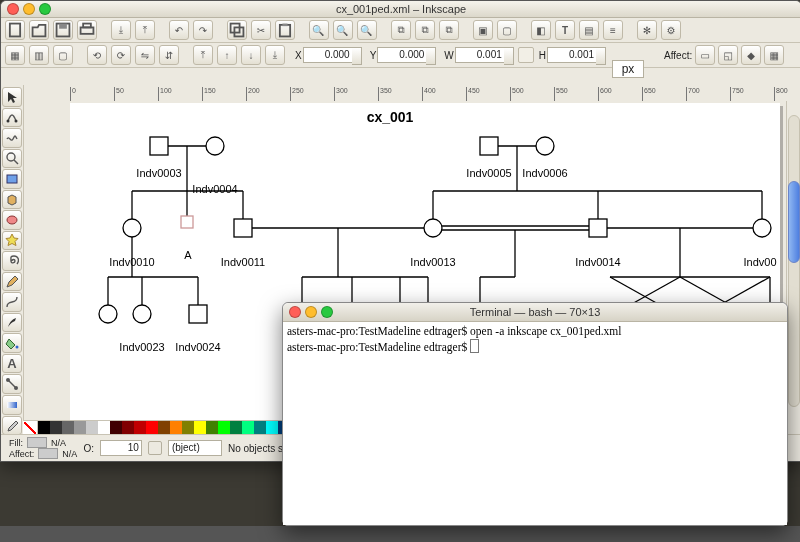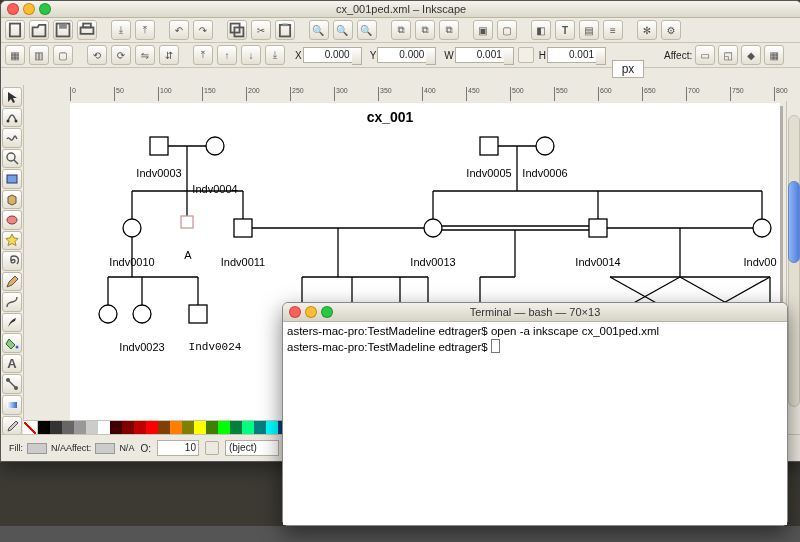--- a/index.html
+++ b/index.html
@@ -48,37 +48,37 @@
   .hsb .track{position:absolute;top:1px;bottom:1px;left:28px;right:14px;background:#e2ded1;border:1px solid #c6c1b0;border-radius:6px;}
   .hsb .thumb{position:absolute;top:1px;bottom:1px;left:28px;width:90px;border:1px solid #6b84c8;border-radius:6px;background:linear-gradient(#8fb7f2,#4e7fe0);}
   .hsb .zoom{position:absolute;left:0;top:0;width:22px;height:14px;display:flex;}
   .hsb .zoom div{flex:1;border:1px solid #b4af9e;background:linear-gradient(#fff,#e4e0d3);font-size:9px;text-align:center;line-height:12px;}
   
   .ped{position:absolute;left:0;top:0;width:710px;height:320px;}
   .plabel{position:absolute;font-size:11px;font-family:sans-serif;color:#000;transform:translateX(-50%);white-space:nowrap;}
   .ptitle{position:absolute;font-weight:bold;font-size:14px;color:#000;transform:translateX(-50%);}
   
   .status{position:absolute;left:0;right:0;bottom:0;height:26px;background:#ece9e0;border-top:1px solid #c8c3b4;display:flex;align-items:center;font-size:10px;color:#222;gap:6px;padding:0 4px;}
-  .fillstroke{display:flex;flex-direction:row;gap:0;font-size:9px;line-height:10px;margin-left:4px;}
+  .fillstroke{display:flex;flex-direction:column;gap:0;font-size:9px;line-height:10px;margin-left:4px;}
   .fillstroke div{display:flex;align-items:center;gap:4px;}
   .fsbox{width:18px;height:9px;border:1px solid #999;background:#ccc;}
   .status .mini{width:36px;height:14px;border:1px solid #b4af9e;background:#fff;text-align:right;padding:0 2px;line-height:14px;}
   .status .lock2{width:12px;height:12px;border:1px solid #b4af9e;border-radius:2px;}
   .layer{width:46px;height:14px;border:1px solid #b4af9e;background:#fff;text-align:left;padding:0 3px;line-height:14px;}
   
   .palette{position:absolute;left:22px;right:14px;bottom:26px;height:14px;display:flex;border-top:1px solid #c8c3b4;}
   .palette .none{width:14px;height:14px;background:#fff;position:relative;border-right:1px solid #c8c3b4;}
   .palette .none::before{content:"";position:absolute;left:1px;top:1px;right:1px;bottom:1px;background:linear-gradient(45deg,transparent 45%,red 45%,red 55%,transparent 55%);}
   .palette .c{width:12px;height:14px;}
 
   
   .term{position:absolute;left:282px;top:302px;width:504px;height:222px;background:#fff;border:1px solid #888;border-radius:6px;box-shadow:0 8px 22px rgba(0,0,0,.5);}
   .term-title{height:18px;line-height:18px;text-align:center;background:linear-gradient(#f2f0ea,#d7d3c6);border-bottom:1px solid #b9b4a4;border-radius:6px 6px 0 0;color:#333;font-size:11px;position:relative;}
   .term-title .traffic{top:3px;}
-  .term-body{position:absolute;left:0;right:0;top:19px;bottom:0;padding:2px 4px;font-family:Liberation Sans, sans-serif;font-size:11.5px;color:#000;background:#fff;line-height:15px;white-space:pre;}
+  .term-body{position:absolute;left:0;right:0;top:19px;bottom:0;padding:2px 4px;font-family:Liberation Serif, serif;font-size:11.5px;color:#000;background:#fff;line-height:15px;white-space:pre;}
   .cursor{display:inline-block;width:7px;height:12px;border:1px solid #777;vertical-align:-2px;}
 
   
   .ic{stroke:#555;stroke-width:1.4;fill:none;}
 </style>
 </head>
 <body>
 
 <div class="desktop">
 
@@ -397,21 +397,21 @@
                 <div class="plabel" style="left: 145px; top: 64px; margin-top: 16px;">Indv0004</div>
                 <div class="plabel" style="left: 419px; top: 64px;">Indv0005</div>
                 <div class="plabel" style="left: 475px; top: 64px;">Indv0006</div>
                 <div class="plabel" style="left: 62px; top: 153px;">Indv0010</div>
                 <div class="plabel" style="left: 118px; top: 146px;">A</div>
                 <div class="plabel" style="left: 173px; top: 153px;">Indv0011</div>
                 <div class="plabel" style="left: 363px; top: 153px;">Indv0013</div>
                 <div class="plabel" style="left: 528px; top: 153px;">Indv0014</div>
                 <div class="plabel" style="left: 690px; top: 153px;">Indv00</div>
                 <div class="plabel" style="left: 72px; top: 238px;">Indv0023</div>
-                <div class="plabel" style="left: 145px; top: 238px; font-family: Liberation Mono, monospace;">Indv0024</div>
+                <div class="plabel" style="left: 128px; top: 238px;">Indv0024</div>
               </div>
           </div>
         </div>
 
         <div class="vsb">
           <div class="track"></div>
             <div class="thumb"></div>
         </div>
         <div class="hsb">
           <div class="zoom">

